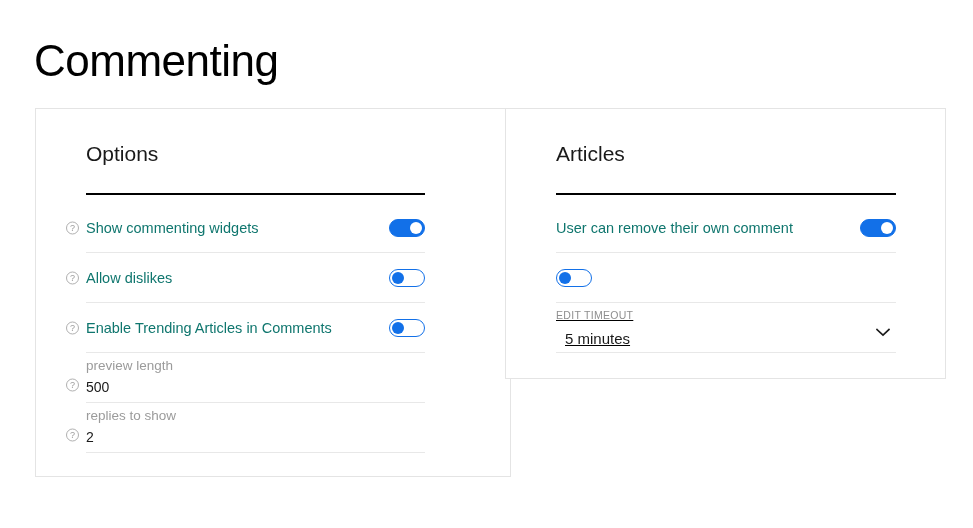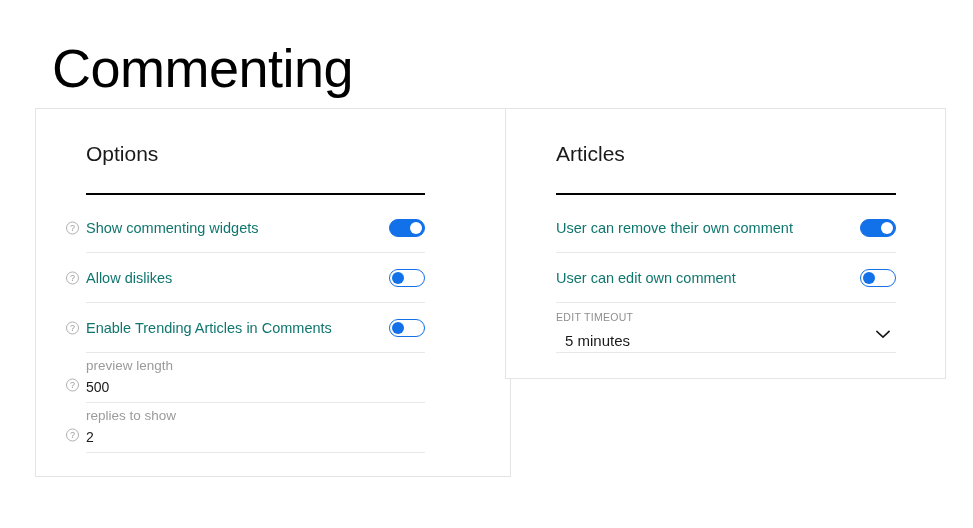--- a/index.html
+++ b/index.html
@@ -7,22 +7,22 @@
     margin: 0; padding: 0;
     width: 973px; height: 528px;
     background: #ffffff;
     font-family: "Liberation Sans", sans-serif;
     -webkit-font-smoothing: antialiased;
   }
   .page { position: relative; width: 973px; height: 528px; overflow: hidden; }
 
   .page-title {
     position: absolute;
-    left: 52px; top: 8px;
-    font-size: 54px;
+    left: 34px; top: 8px;
+    font-size: 44px;
     font-weight: 400;
     color: #000000;
     letter-spacing: -0.5px;
     line-height: 48px;
   }
 
   
   .card {
     position: absolute;
     background: #ffffff;
@@ -57,21 +57,21 @@
   #card-editing .rows { width: 340px; }
 
   .row {
     position: relative;
     border-bottom: 1px solid #e8e8e8;
     display: flex;
     align-items: center;
   }
   .row.toggle-row { height: 50px; }
   .row.field-row { height: 50px; align-items: flex-start; }
-  .row.select-row { height: 50px; align-items: flex-end; }
+  .row.select-row { height: 50px; align-items: center; text-decoration: underline; }
 
   
   .help-icon {
     position: absolute;
     left: -20px;
     top: 50%;
     transform: translateY(-50%);
     width: 13px; height: 13px;
     border: 1px solid #b0b0b0;
     border-radius: 50%;
@@ -217,21 +217,20 @@
     <div class="rows">
 
       <div class="row toggle-row">
         <span class="row-label">User can remove their own comment</span>
         <span class="switch on">
             <span class="knob"></span>
           </span>
       </div>
 
       <div class="row toggle-row">
-        <span class="row-label">User can edit own comment</span>
         <span class="switch off">
             <span class="knob"></span>
           </span>
       </div>
 
       <div class="row select-row">
         <span class="select-wrap">
           <span class="select-label">EDIT TIMEOUT</span>
           <span class="select-value">5 minutes</span>
           <span class="chevron">

